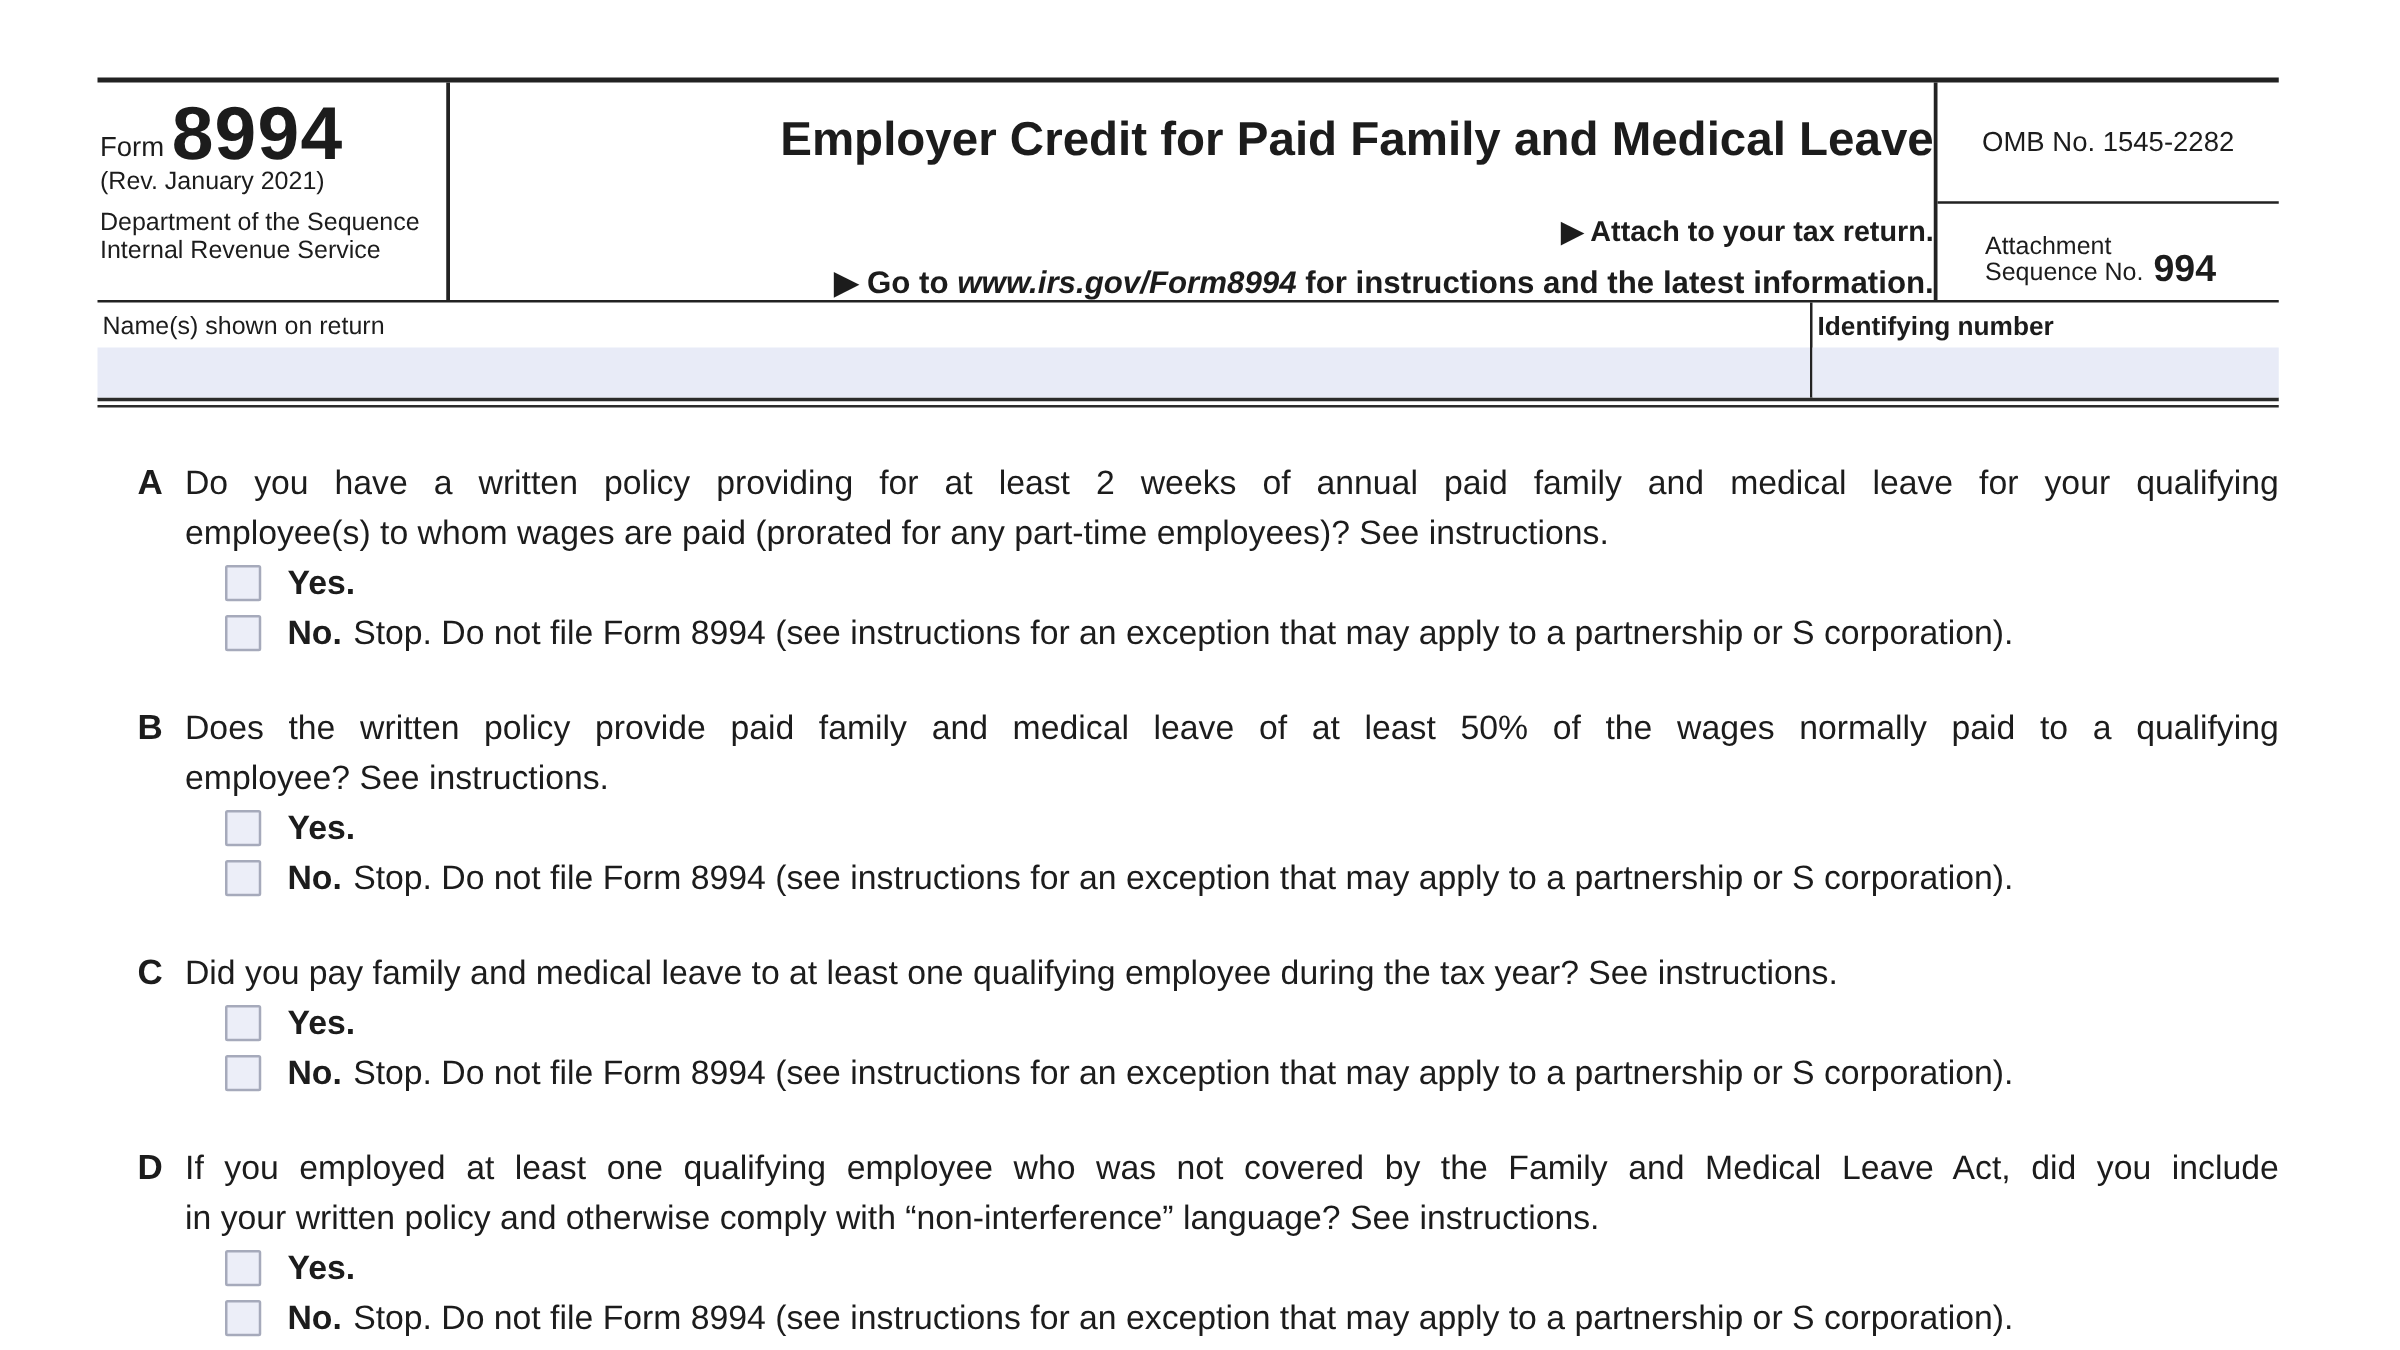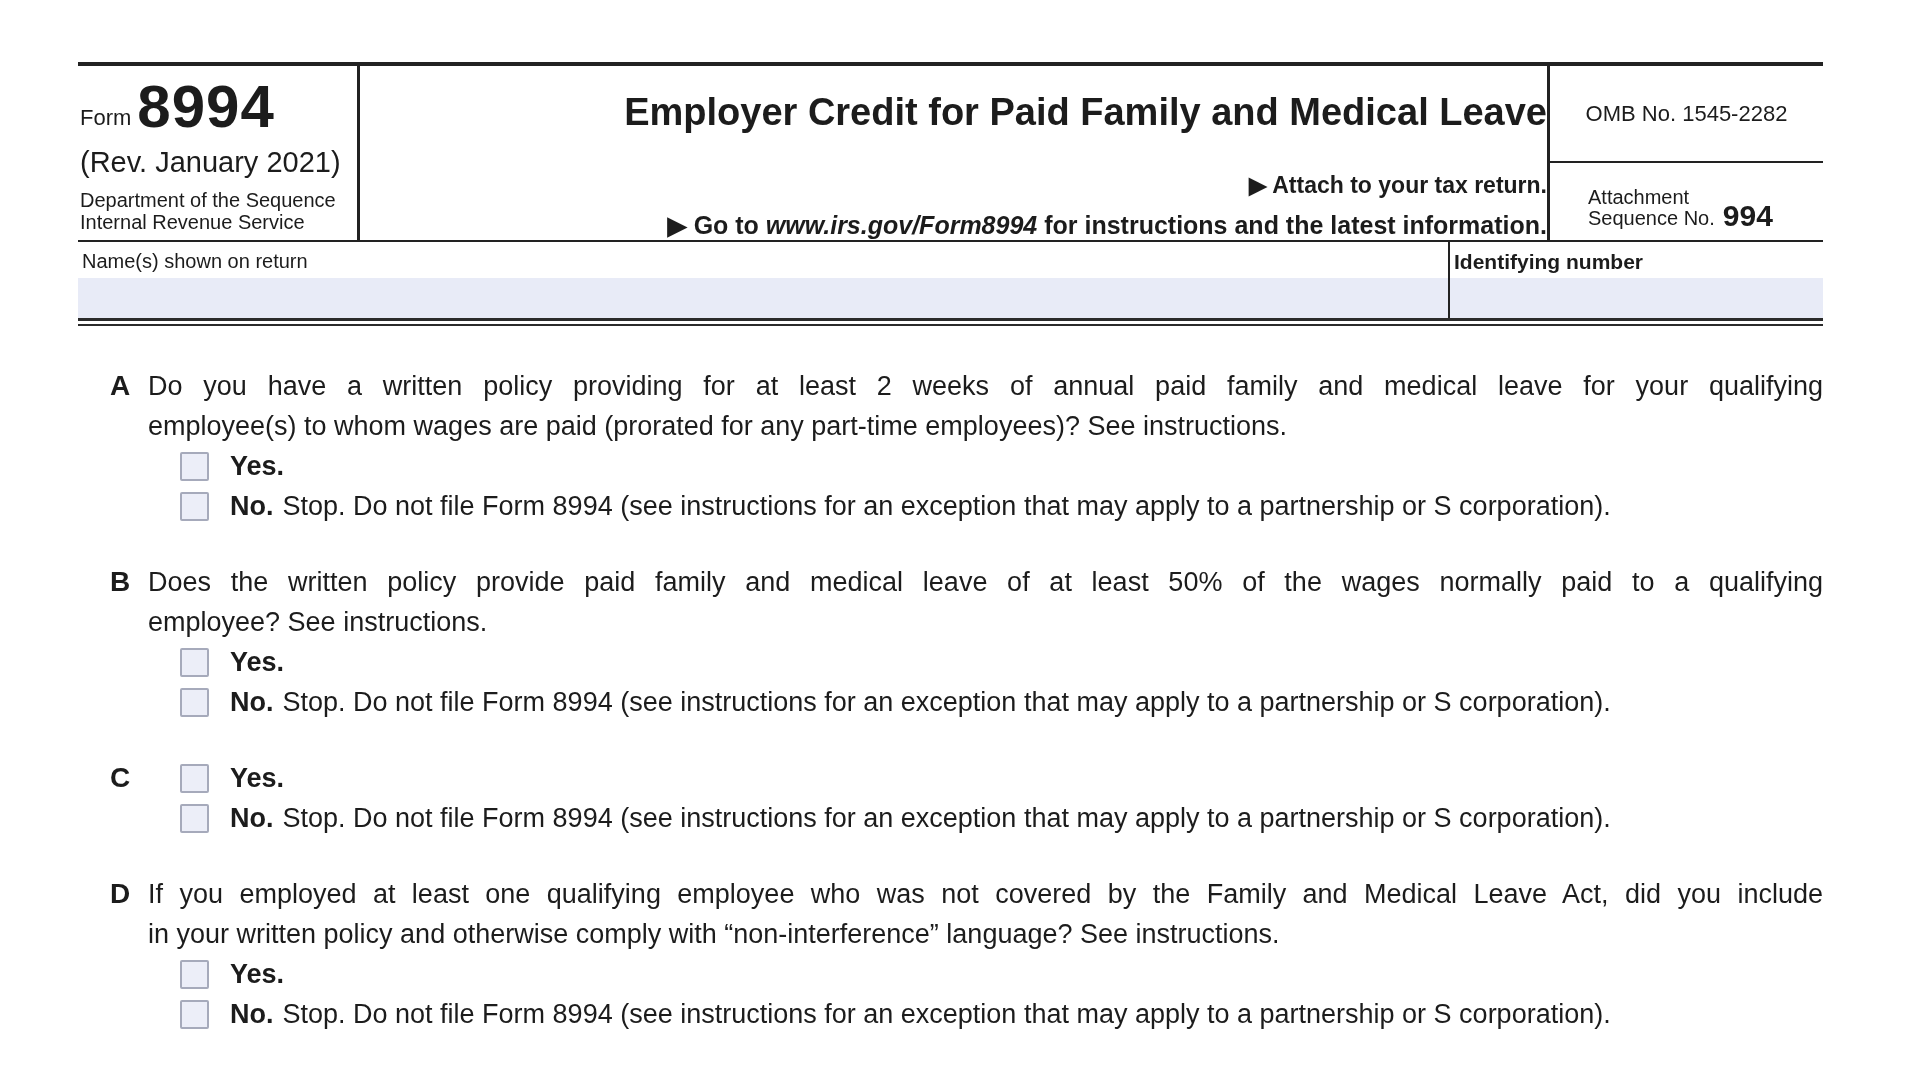--- a/index.html
+++ b/index.html
@@ -24,21 +24,21 @@
     height: 180px;
   }
   .header-left {
     width: 282px;
     border-right: 3px solid #222;
     padding: 14px 6px 0 2px;
   }
   .form-number-row { display: flex; align-items: flex-end; }
   .form-label { font-size: 22px; line-height: 24px; padding-bottom: 4px; }
   .form-number { font-size: 60px; font-weight: bold; line-height: 54px; letter-spacing: 1px; margin-left: 6px; }
-  .form-rev { font-size: 29px; margin-top: 12px; }
+  .form-rev { font-size: 20px; margin-top: 0; }
   .form-agency { font-size: 20px; line-height: 22px; margin-top: 10px; }
 
   .header-center {
     flex: 1;
     text-align: right;
     padding-top: 24px;
   }
   .form-title { font-size: 38px; font-weight: bold; line-height: 44px; }
   .attach-line { font-size: 23px; font-weight: bold; margin-top: 38px; }
   .goto-line { font-size: 25px; font-weight: bold; margin-top: 12px; }
@@ -193,20 +193,21 @@
           <span class="checkbox"></span>
           <span class="opt-strong">No.</span>
           <span>Stop. Do not file Form 8994 (see instructions for an exception that may apply to a partnership or S corporation).</span>
         </div>
       </div>
     </div>
 
     <div class="question">
       <div class="q-letter">C</div>
       <div class="q-body">
+        <div class="q-line">Did you pay family and medical leave to at least one qualifying employee during the tax year? See instructions.</div>
         <div class="q-option">
           <span class="checkbox"></span>
           <span class="opt-strong">Yes.</span>
         </div>
         <div class="q-option">
           <span class="checkbox"></span>
           <span class="opt-strong">No.</span>
           <span>Stop. Do not file Form 8994 (see instructions for an exception that may apply to a partnership or S corporation).</span>
         </div>
       </div>

